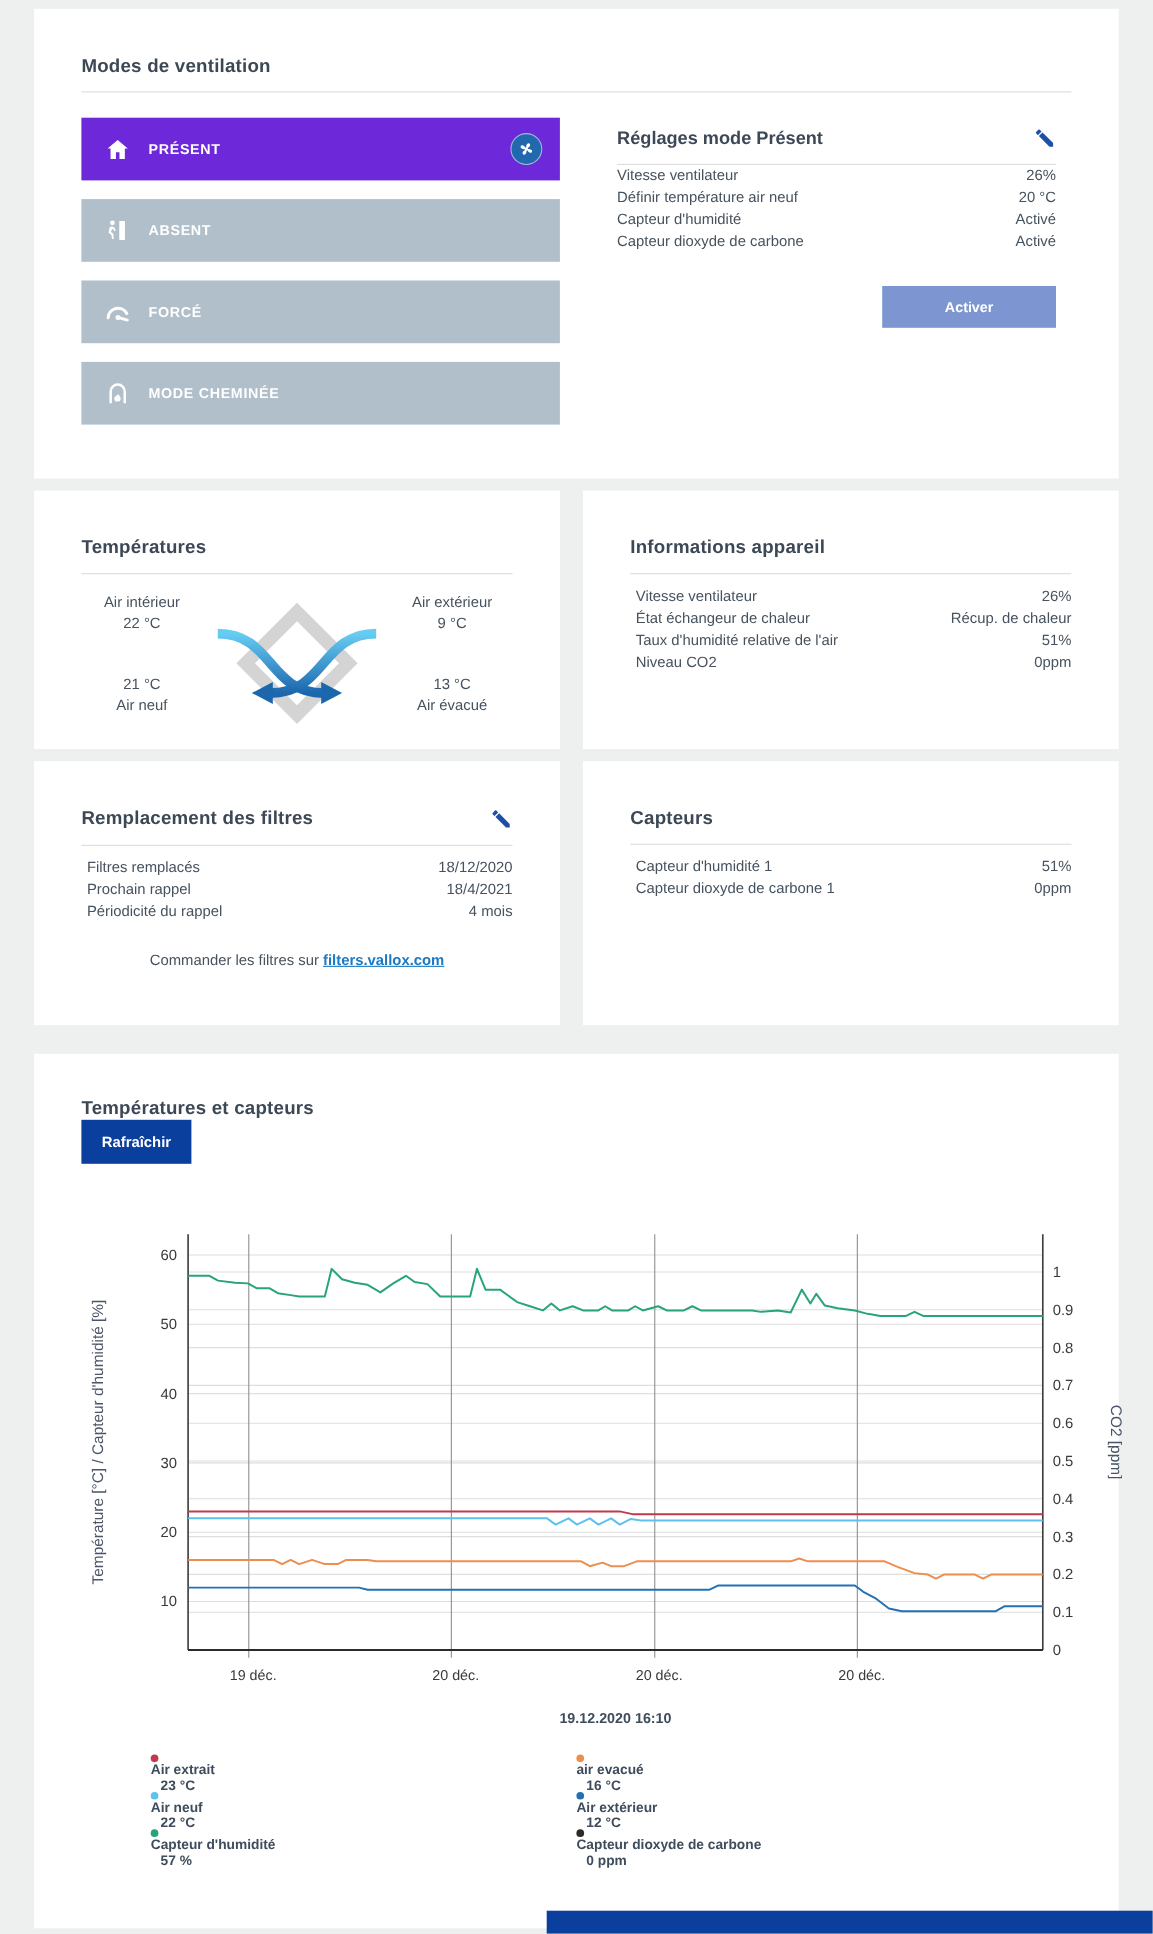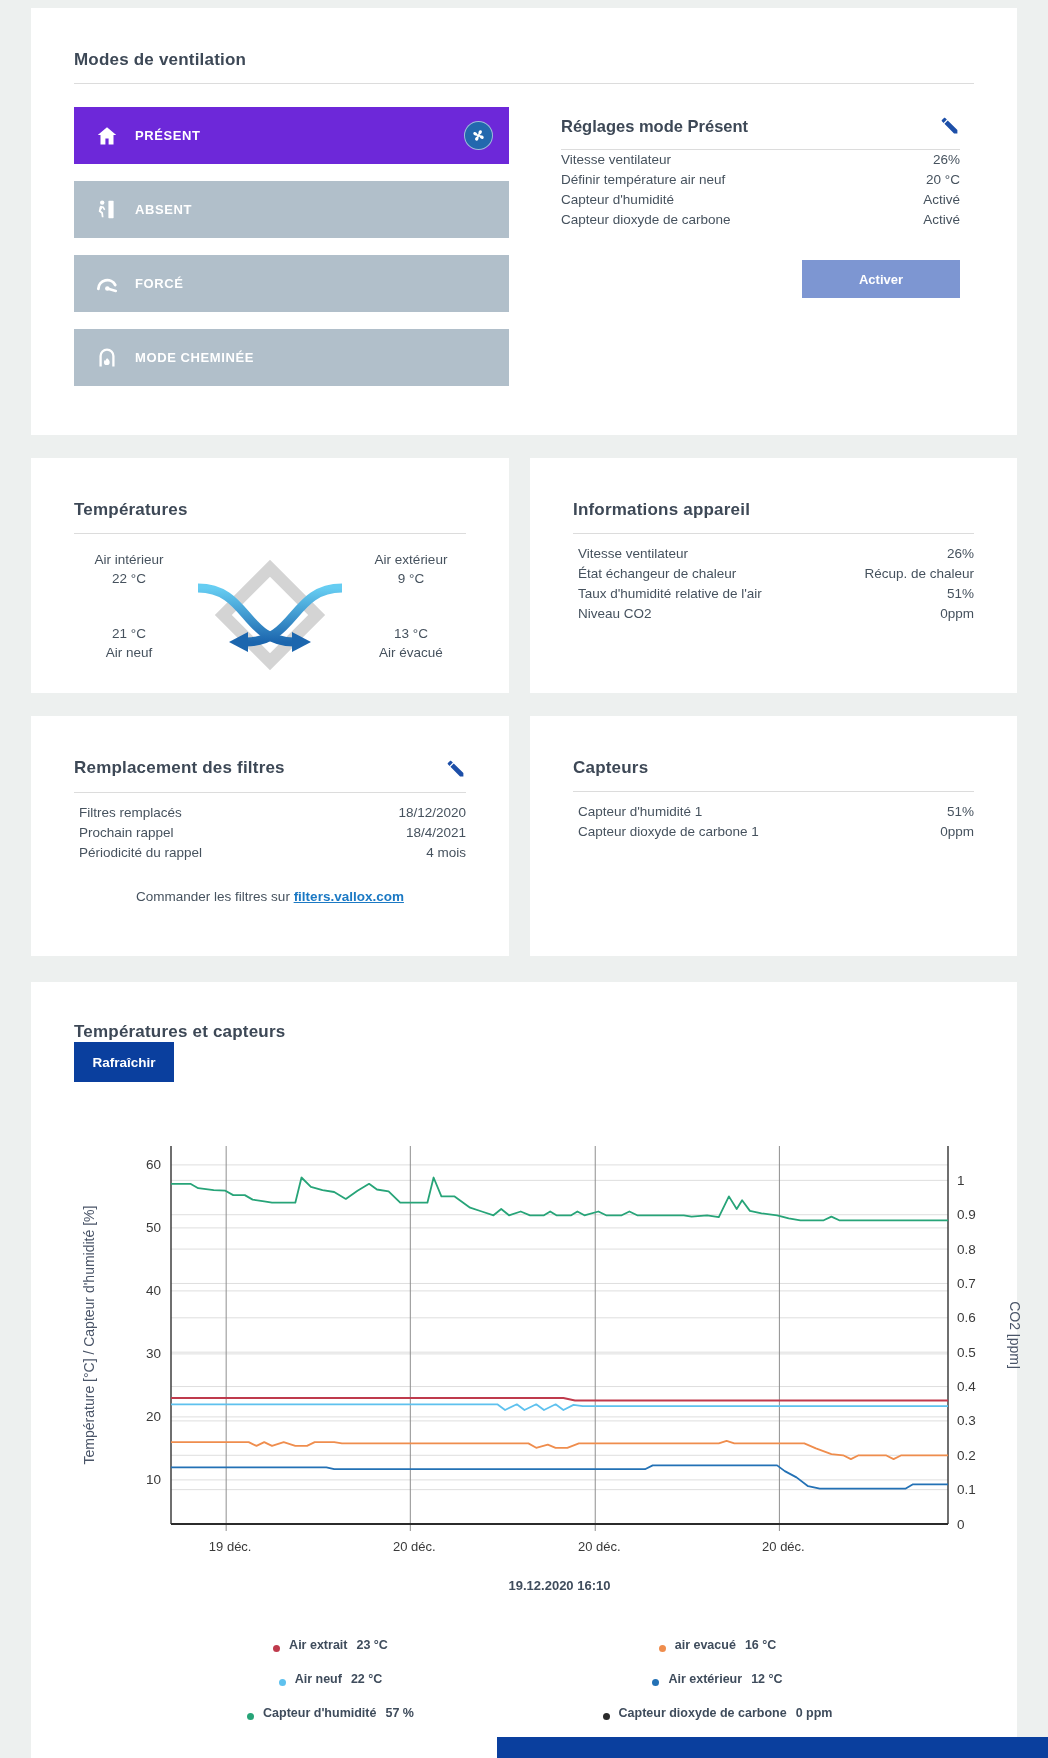--- a/index.html
+++ b/index.html
@@ -5,21 +5,21 @@
   * { margin:0; padding:0; box-sizing:border-box; }
   html,body { width:1048px; }
   body {
     height:1758px; background:#edf0ef; overflow:hidden; position:relative;
     font-family:"Liberation Sans","DejaVu Sans",sans-serif; color:#46525e;
   }
   .page { padding:8px 31px 0 31px; display:flex; flex-direction:column; }
   .card { background:#fff; padding:42px 43px 30px 43px; }
   .card h2 { font-size:17px; font-weight:bold; color:#3d4856; letter-spacing:.2px; }
   .card hr { border:none; border-top:1px solid #dcdcdc; margin:13px 0 0 0; }
-  .row2 { display:flex; gap:21px; margin-top:23px; }
+  .row2 { display:flex; gap:21px; margin-top:11px; }
 
   
   .card-modes { height:427px; }
   .modes-wrap { display:flex; margin-top:23px; }
   .mode-col { width:435px; flex:0 0 435px; }
   .mode-btn { height:57px; display:flex; align-items:center; padding:0 16px 0 19px;
     background:#b1bfca; margin-bottom:17px; cursor:pointer; }
   .mode-btn.active { background:#6d28d9; }
   .mode-btn .micon { width:28px; height:28px; margin-right:14px; display:flex; align-items:center; justify-content:center; }
   .mode-btn .mlabel { color:#fff; font-weight:bold; font-size:13px; letter-spacing:.6px; }
@@ -54,22 +54,22 @@
 
   
   .card-chart { margin-top:26px; min-height:795px; padding-top:40px; }
   .chart-head { display:flex; justify-content:space-between; align-items:flex-start;flex-direction:column; }
   .btn-refresh { width:100px; height:40px; border:none; background:#0a3f9e; color:#fff;
     font-weight:bold; font-size:13.5px; cursor:pointer; font-family:inherit; }
   .chart-zone { margin-top:52px; }
   .legend { margin-top:10px; display:grid; grid-auto-flow:column;
     grid-template-rows:repeat(3,34px); grid-template-columns:1fr 1fr;
     width:86%; margin-left:7%; }
-  .leg-item { display:flex; align-items:flex-end; justify-content:center; font-size:12.5px;
-    font-weight:bold; color:#3f4c5c; }
+  .leg-item { display:flex; align-items:flex-start; justify-content:center; font-size:12.5px;
+    font-weight:bold; color:#3f4c5c;flex-direction:column; }
   .leg-dot { width:7px; height:7px; border-radius:50%; margin-right:9px; flex:0 0 7px; }
   .leg-val { margin-left:9px; }
 
   .bottom-bar { position:absolute; left:497px; right:0; bottom:0; height:21px; background:#0a3f9e; }
 
   svg text { font-family:"Liberation Sans","DejaVu Sans",sans-serif; }
 </style>
 </head>
 <body>
 

